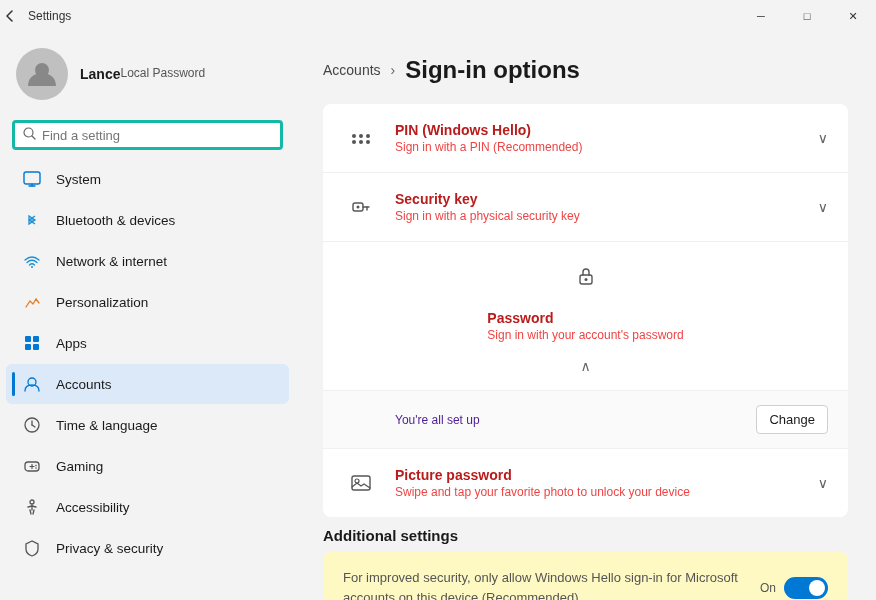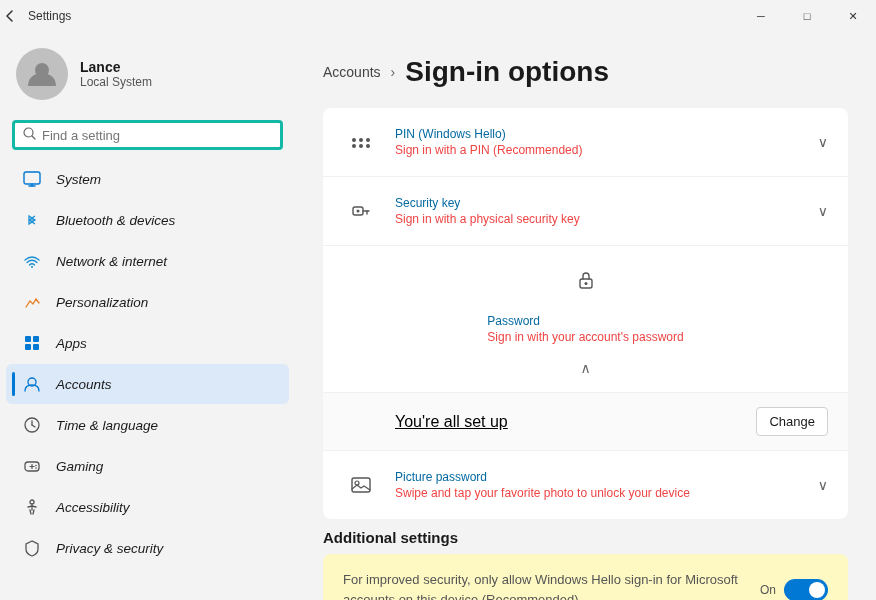--- a/index.html
+++ b/index.html
@@ -85,21 +85,21 @@
       width: 52px;
       height: 52px;
       border-radius: 50%;
       background: #c0c0c0;
       display: flex;
       align-items: center;
       justify-content: center;
       flex-shrink: 0;
     }
     .user-avatar svg { width: 32px; height: 32px; }
-    .user-info { display: flex; flex-direction: column; }
+    .user-info { display: flex; }
     .user-name { font-size: 14px; font-weight: 600; color: #1a1a1a; }
     .user-type { font-size: 12px; color: #555; }
 
     
     .search-box {
       margin: 4px 12px 8px 12px;
       display: flex;
       align-items: center;
       background: white;
       border: 3px solid #14b8a6;
@@ -121,21 +121,20 @@
     .nav-item {
       display: flex;
       align-items: center;
       padding: 10px 16px;
       gap: 14px;
       cursor: pointer;
       border-radius: 6px;
       margin: 1px 6px;
       font-size: 13.5px;
       color: #1a1a1a;
-      font-style: italic;
     }
     .nav-item.active {
       background: #dce9f8;
       font-weight: 500;
     }
     .nav-item.active::before {
       content: '';
       position: absolute;
       left: 6px;
       width: 3px;
@@ -168,21 +167,21 @@
       gap: 8px;
       margin-bottom: 20px;
     }
     .breadcrumb-link {
       font-size: 14px;
       color: #444;
       cursor: pointer;
     }
     .breadcrumb-sep { font-size: 14px; color: #666; margin: 0 2px; }
     .page-title {
-      font-size: 28px;
+      font-size: 24px;
       font-weight: 600;
       color: #1a1a1a;
     }
 
     
     .settings-section {
       background: white;
       border-radius: 8px;
       margin-bottom: 10px;
       overflow: hidden;
@@ -201,34 +200,34 @@
     .setting-icon {
       width: 36px;
       height: 36px;
       display: flex;
       align-items: center;
       justify-content: center;
       flex-shrink: 0;
       color: #555;
     }
     .setting-text { flex: 1; }
-    .setting-title { font-size: 12px; font-weight: 400; color: #0369a1; }
+    .setting-title { font-size: 14px; font-weight: 700; color: #b91c1c; }
     .setting-desc { font-size: 12px; color: #ef4444; margin-top: 2px; }
     .setting-chevron { color: #666; font-size: 14px; }
 
     
     .setting-expanded {
       background: #fafafa;
       padding: 14px 20px 14px 72px;
       border-bottom: 1px solid #f0f0f0;
       display: flex;
       align-items: center;
       justify-content: space-between;
     }
-    .expanded-text { font-size: 16px; color: #000000; text-decoration: underline; }
+    .expanded-text { font-size: 12px; color: #4c1d95; }
     .change-btn {
       background: white;
       border: 1px solid #d0d0d0;
       border-radius: 4px;
       padding: 6px 12px;
       font-size: 13px;
       cursor: pointer;
       color: #1a1a1a;
     }
 
@@ -297,21 +296,21 @@
 
     <div class="user-profile">
       <div class="user-avatar">
         <svg viewBox="0 0 32 32" fill="#888">
           <circle cx="16" cy="12" r="7"></circle>
           <path d="M2 28c0-8 6-13 14-13s14 5 14 13" fill="#888"></path>
         </svg>
       </div>
       <div class="user-info">
         <span class="user-name">Lance</span>
-        <span class="user-type">Local System</span>
+        <span class="user-type">Local Password</span>
       </div>
     </div>
 
     <div class="search-box">
       <span class="search-icon">
         <svg width="13" height="13" viewBox="0 0 13 13" fill="none">
           <circle cx="5.5" cy="5.5" r="4.5" stroke="#666" stroke-width="1.2"></circle>
           <line x1="9" y1="9" x2="12" y2="12" stroke="#666" stroke-width="1.2" stroke-linecap="round"></line>
         </svg>
       </span>

